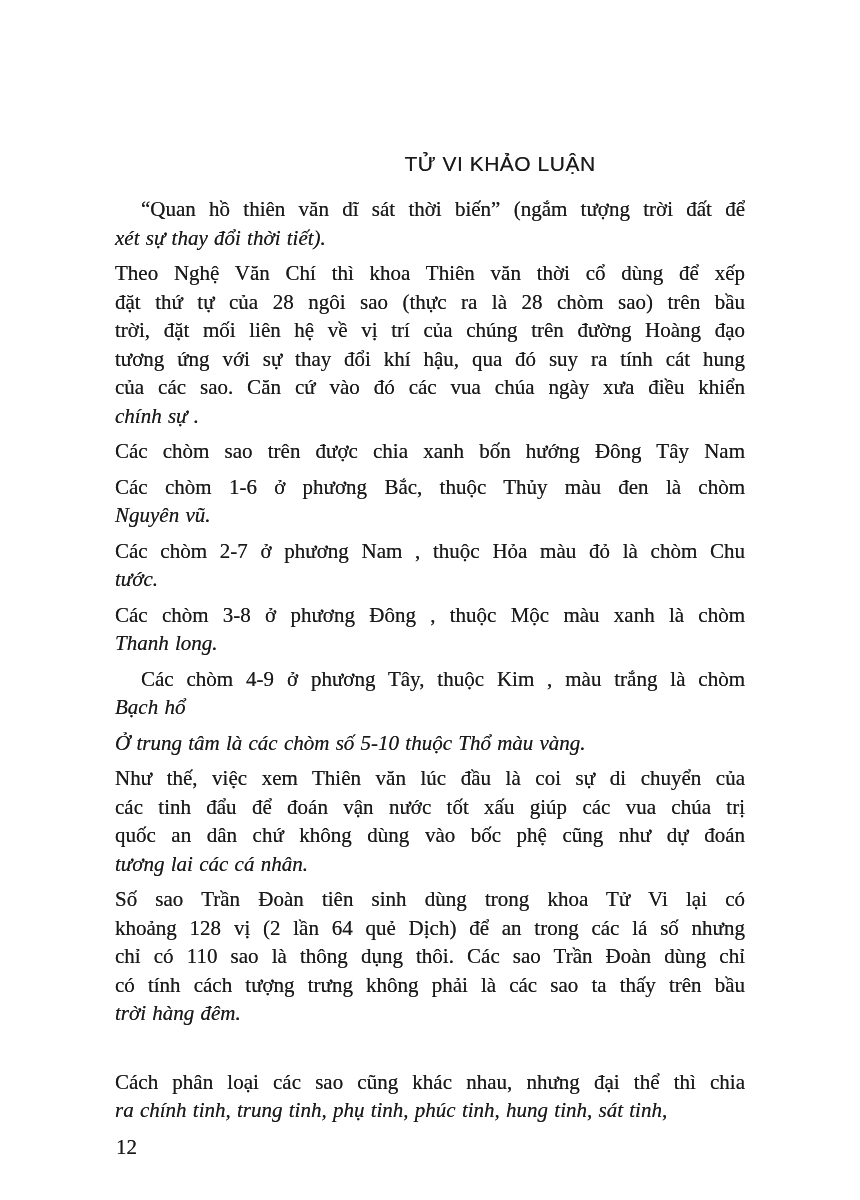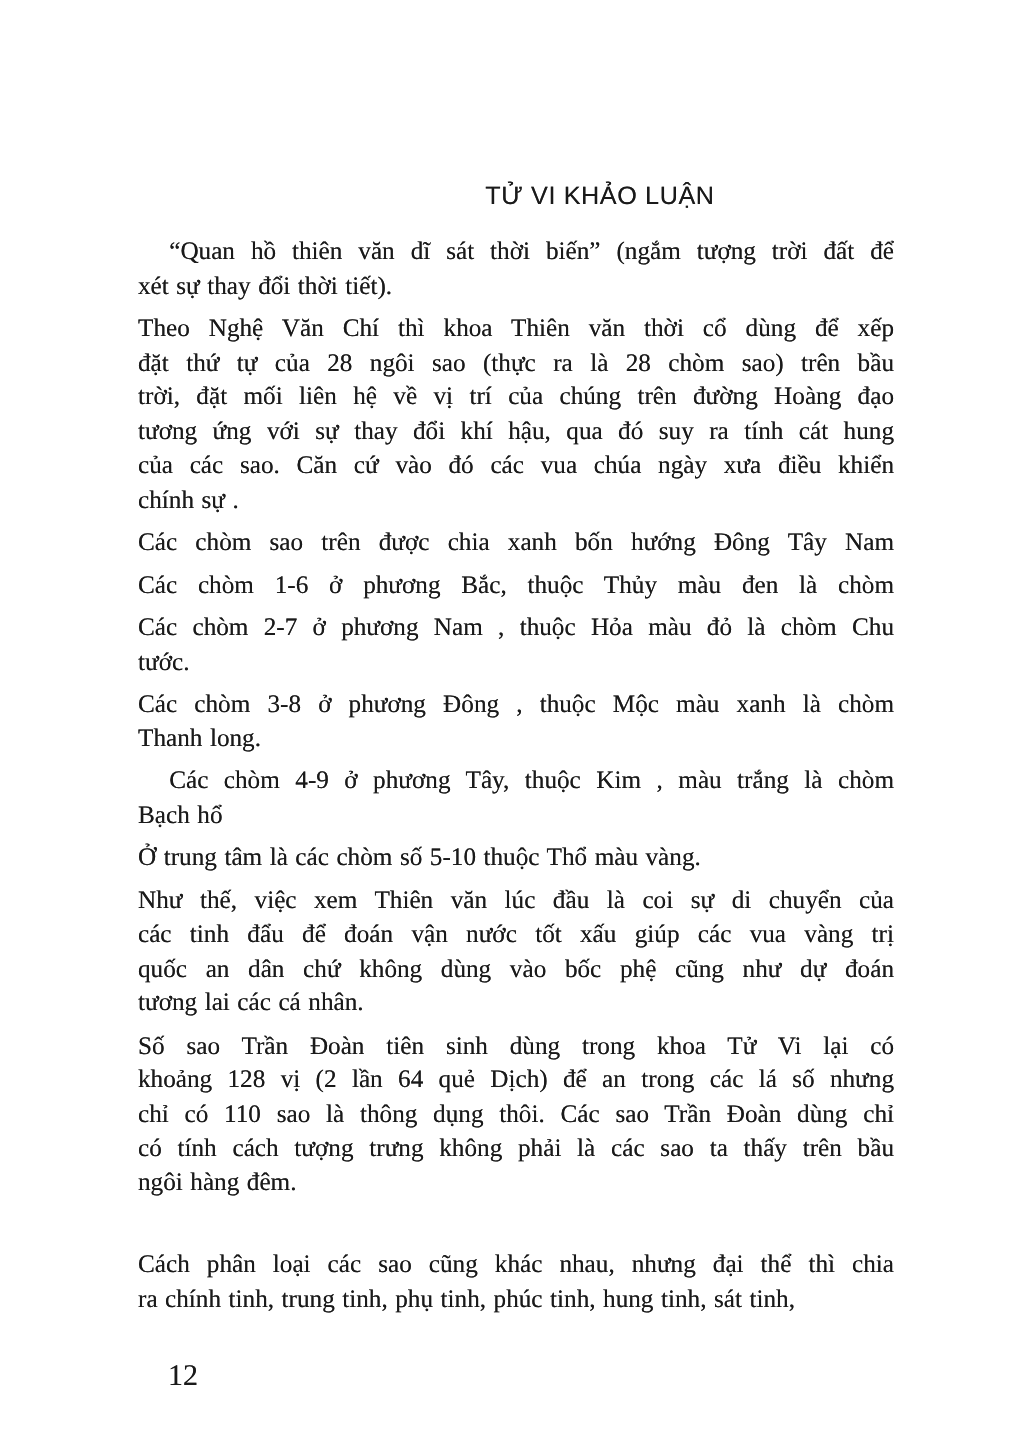--- a/index.html
+++ b/index.html
@@ -48,29 +48,30 @@
   .line {
     font-size: 21px;
     line-height: 28.5px;
     text-align: justify;
     text-align-last: justify;
     text-shadow: 0 0 0.55px rgba(0,0,0,0.7);
     word-spacing: 1px;
   }
   .line.last {
     text-align-last: left;
+    font-style: italic;
   }
   .para.indent .line:first-child {
     text-indent: 26px;
   }
   .page-number {
     position: absolute;
-    left: 140px;
+    left: 116px;
     top: 1133px;
-    font-size: 25px;
+    font-size: 21px;
     line-height: 28px;
     text-shadow: 0 0 0.55px rgba(0,0,0,0.7);
   }
 </style>
 </head>
 <body>
 
 <div class="page">
   <h1 class="title">TỬ VI KHẢO LUẬN</h1>
 
@@ -85,48 +86,49 @@
         <div class="line">trời, đặt mối liên hệ về vị trí của chúng trên đường Hoàng đạo</div>
         <div class="line">tương ứng với sự thay đổi khí hậu, qua đó suy ra tính cát hung</div>
         <div class="line">của các sao. Căn cứ vào đó các vua chúa ngày xưa điều khiển</div>
         <div class="line last">chính sự .</div>
       </div>
       <div class="para">
         <div class="line">Các chòm sao trên được chia xanh bốn hướng Đông Tây Nam</div>
       </div>
       <div class="para">
         <div class="line">Các chòm 1-6 ở phương Bắc, thuộc Thủy màu đen là chòm</div>
+        <div class="line last">Nguyên vũ.</div>
       </div>
       <div class="para">
         <div class="line">Các chòm 2-7 ở phương Nam , thuộc Hỏa màu đỏ là chòm Chu</div>
         <div class="line last">tước.</div>
       </div>
       <div class="para">
         <div class="line">Các chòm 3-8 ở phương Đông , thuộc Mộc màu xanh là chòm</div>
         <div class="line last">Thanh long.</div>
       </div>
       <div class="para indent">
         <div class="line">Các chòm 4-9 ở phương Tây, thuộc Kim , màu trắng là chòm</div>
         <div class="line last">Bạch hổ</div>
       </div>
       <div class="para">
         <div class="line last">Ở trung tâm là các chòm số 5-10 thuộc Thổ màu vàng.</div>
       </div>
       <div class="para">
         <div class="line">Như thế, việc xem Thiên văn lúc đầu là coi sự di chuyển của</div>
-        <div class="line">các tinh đẩu để đoán vận nước tốt xấu giúp các vua vàng trị</div>
+        <div class="line">các tinh đẩu để đoán vận nước tốt xấu giúp các vua chúa trị</div>
         <div class="line">quốc an dân chứ không dùng vào bốc phệ cũng như dự đoán</div>
         <div class="line last">tương lai các cá nhân.</div>
       </div>
       <div class="para">
         <div class="line">Số sao Trần Đoàn tiên sinh dùng trong khoa Tử Vi lại có</div>
         <div class="line">khoảng 128 vị (2 lần 64 quẻ Dịch) để an trong các lá số nhưng</div>
         <div class="line">chỉ có 110 sao là thông dụng thôi. Các sao Trần Đoàn dùng chỉ</div>
         <div class="line">có tính cách tượng trưng không phải là các sao ta thấy trên bầu</div>
-        <div class="line last">ngôi hàng đêm.</div>
+        <div class="line last">trời hàng đêm.</div>
       </div>
       <div class="para">
         <div class="line">Cách phân loại các sao cũng khác nhau, nhưng đại thể thì chia</div>
         <div class="line last">ra chính tinh, trung tinh, phụ tinh, phúc tinh, hung tinh, sát tinh,</div>
       </div>
     </div>
 
   <div class="page-number">12</div>
 </div>
 

